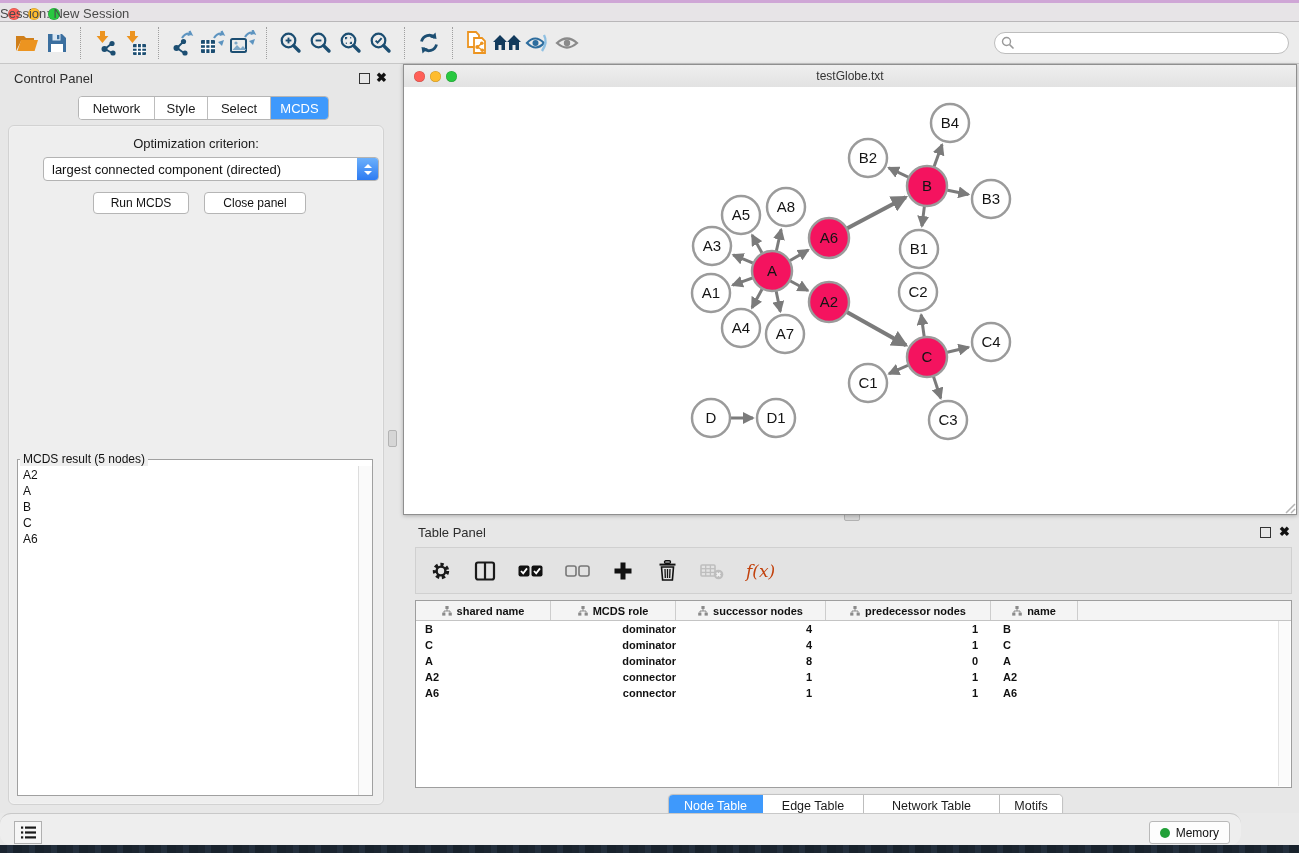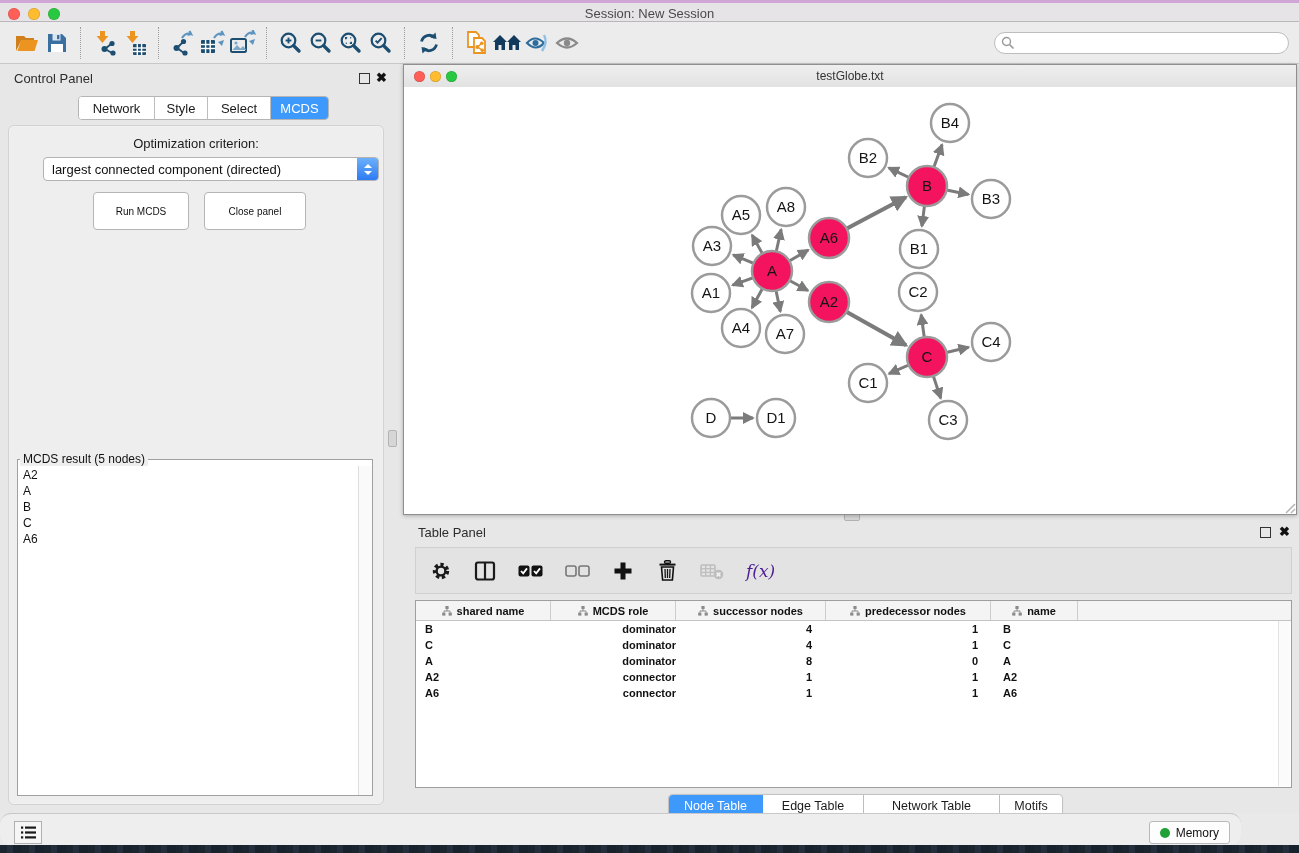--- a/index.html
+++ b/index.html
@@ -7,21 +7,21 @@
     -webkit-font-smoothing:antialiased;}
   #app{position:absolute;inset:0;}
 
   
   #titlebar{position:absolute;left:0;top:0;width:1299px;height:22px;
     background:#e7e4e7;border-top:3px solid #cfa6d6;border-bottom:1px solid #b9b7b9;box-sizing:border-box;}
   .tl{position:absolute;top:5px;width:12px;height:12px;border-radius:50%;box-shadow:inset 0 0 0 .5px rgba(0,0,0,.2);}
   #titlebar .tl.red{left:8px;background:#ff5f57;}
   #titlebar .tl.yellow{left:28px;background:#febc2e;}
   #titlebar .tl.green{left:48px;background:#28c840;}
-  #titlebar .title{position:absolute;left:0;right:0;top:3px;text-align:center;
+  #titlebar .title{position:absolute;left:0;right:0;top:3px;
     font-size:13px;color:#4a4a4a;}
 
   
   #toolbar{position:absolute;left:0;top:22px;width:1299px;height:42px;background:#ececec;
     border-bottom:1px solid #c7c7c7;box-sizing:border-box;display:flex;align-items:center;padding:0 10px 0 12px;}
   .tbtn{width:30px;height:30px;display:flex;align-items:center;justify-content:center;flex:0 0 auto;}
   .tsep{width:1px;height:32px;border-left:1px dotted #9f9f9f;margin:0 8px;flex:0 0 auto;}
   #search-wrap{margin-left:auto;position:relative;width:295px;height:22px;}
   #search-wrap input{width:100%;height:100%;box-sizing:border-box;border:1px solid #bdbdbd;border-radius:12px;
     padding:0 10px 0 24px;font-size:12px;background:#fff;outline:none;color:#333;}
@@ -44,22 +44,22 @@
   .seg.active{background:#3e99fc;color:#fff;border-right-color:#3e99fc;}
   #cp-box{position:absolute;left:8px;top:61px;width:374px;height:678px;background:#eeeeee;
     border:1px solid #d2d2d2;border-radius:6px;box-shadow:inset 0 0 2px rgba(255,255,255,.8);}
   #opt-label{position:absolute;left:0;top:10px;width:100%;text-align:center;font-size:13px;color:#1a1a1a;}
   #criterion{position:absolute;left:34px;top:31px;width:336px;height:24px;background:#fff;border:1px solid #b3b3b3;
     border-radius:4px;font-size:13px;color:#111;display:flex;align-items:center;padding-left:8px;box-sizing:border-box;}
   #criterion .stepper{position:absolute;right:0;top:0;bottom:0;width:21px;border-radius:0 3px 3px 0;
     background:linear-gradient(#6cb0fb,#2d7bf2);display:flex;flex-direction:column;align-items:center;justify-content:center;gap:3px;}
   .chev{width:0;height:0;border-left:4px solid transparent;border-right:4px solid transparent;}
   .chev.up{border-bottom:4px solid #fff;} .chev.down{border-top:4px solid #fff;}
-  .btn{position:absolute;height:38px;background:#fff;border:1px solid #b5b5b5;border-radius:4px;
-    font-size:10px;color:#111;display:flex;align-items:center;justify-content:center;box-sizing:border-box;}
+  .btn{position:absolute;height:22px;background:#fff;border:1px solid #b5b5b5;border-radius:4px;
+    font-size:12px;color:#111;display:flex;align-items:center;justify-content:center;box-sizing:border-box;}
   #run-btn{left:84px;top:66px;width:96px;}
   #closep-btn{left:195px;top:66px;width:102px;}
   #mcds-fieldset{position:absolute;left:8px;top:326px;width:356px;height:344px;border:1px solid #a0a0a0;
     margin:0;padding:0;background:#fff;box-sizing:border-box;}
   #mcds-fieldset legend{font-size:12px;color:#111;margin-left:2px;padding:0 3px;background:#eeeeee;}
   #mcds-list{position:absolute;left:0;top:0;right:13px;bottom:0;overflow:hidden;padding:1px 0 0 5px;}
   #mcds-list .list-item{font-size:12px;color:#111;line-height:16px;}
   #mcds-scroll{position:absolute;top:0;right:0;bottom:0;width:13px;background:#fafafa;border-left:1px solid #ddd;}
 
   
@@ -80,21 +80,21 @@
   #net-canvas{position:absolute;left:0;top:22px;right:0;bottom:0;background:#fff;}
   #corner-grip{position:absolute;right:0;bottom:0;}
 
   
   #table-panel{position:absolute;left:403px;top:456px;width:896px;height:293px;}
   #tp-title{position:absolute;left:15px;top:5px;font-size:13px;color:#2d2d2d;}
   #tp-float{left:857px;top:7px;} #tp-close{left:876px;top:5px;}
   #tp-toolbar{position:absolute;left:12px;top:27px;width:877px;height:47px;background:#e3e3e3;
     border:1px solid #d0d0d0;box-sizing:border-box;display:flex;align-items:center;gap:22px;padding-left:14px;}
   .tpbtn{display:flex;align-items:center;justify-content:center;min-width:22px;height:26px;}
-  .fx{font-family:"DejaVu Serif",serif;font-style:italic;font-size:17px;color:#4c1d95;text-align:center;}
+  .fx{font-family:"DejaVu Serif",serif;font-style:italic;font-size:17px;color:#c2410c;text-align:center;}
   #tp-table{position:absolute;left:12px;top:80px;width:877px;height:188px;background:#fff;
     border:1px solid #9e9e9e;box-sizing:border-box;overflow:hidden;font-weight:bold;}
   .tgrid{display:grid;grid-template-columns:135px 125px 150px 165px 87px 1fr;}
   #thead{background:#f4f4f4;border-bottom:1px solid #c4c4c4;height:19px;}
   #thead .th{display:flex;align-items:center;justify-content:center;gap:5px;font-size:11px;color:#111;
     border-right:1px solid #cdcdcd;height:19px;box-sizing:border-box;}
   #thead .th:last-child{border-right:none;}
   #tbody .trow{height:16px;}
   #tbody .td{font-size:11px;color:#111;line-height:16px;white-space:nowrap;overflow:hidden;box-sizing:border-box;}
   #tbody .td.c0{padding-left:9px;} #tbody .td.c1{padding-left:11px;text-align:right;}

